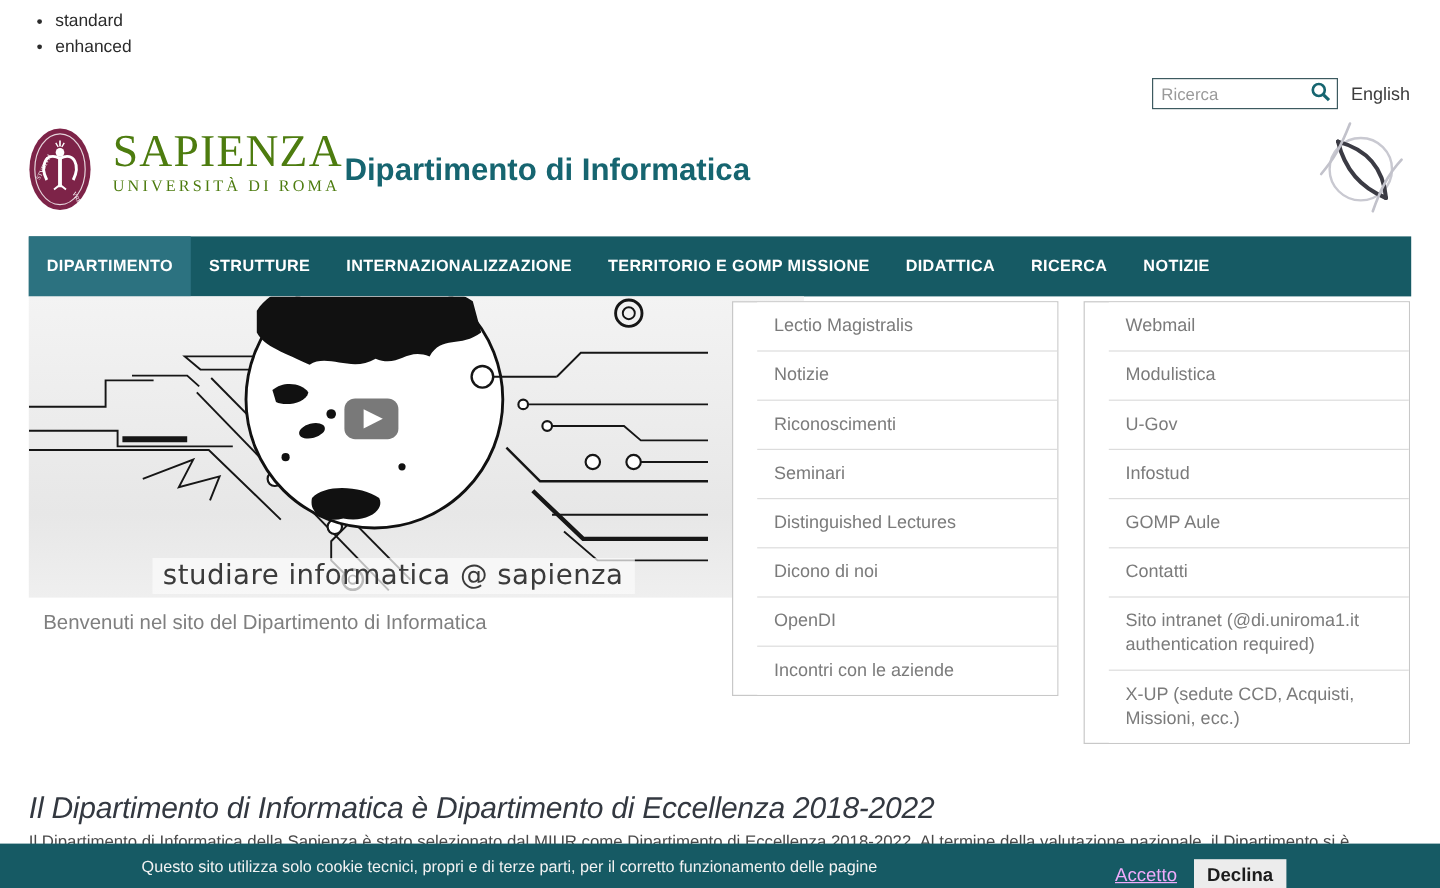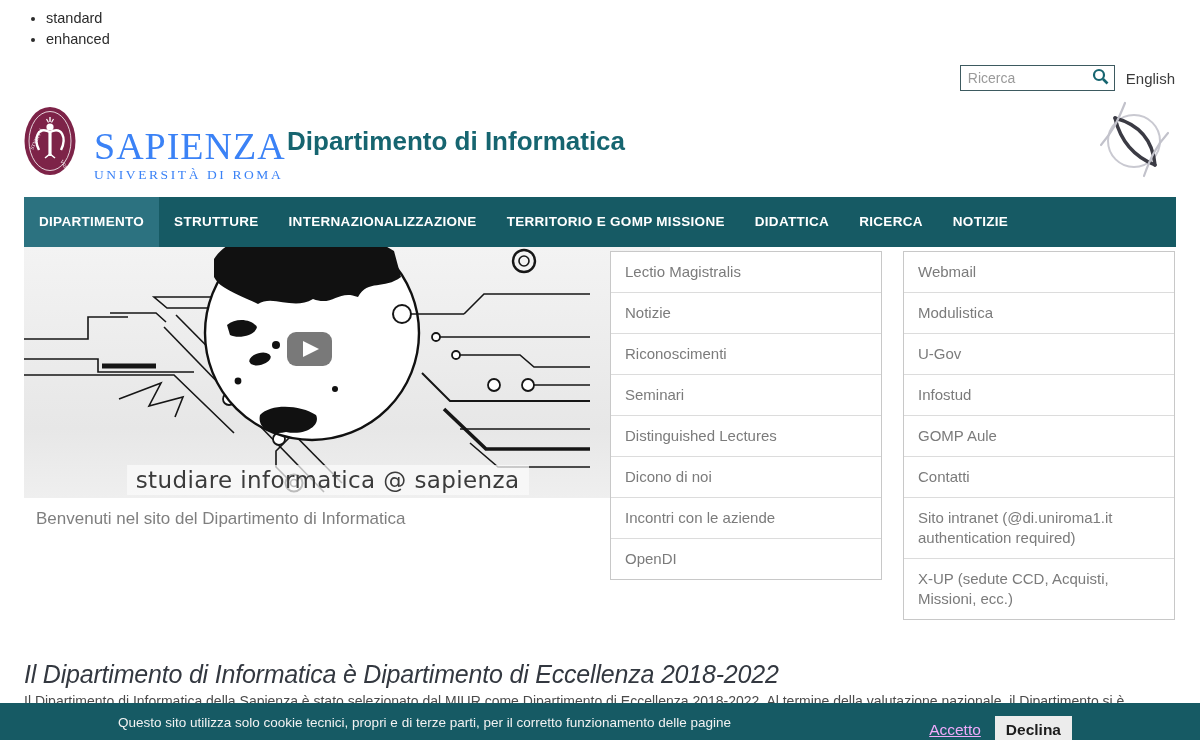--- a/index.html
+++ b/index.html
@@ -20,21 +20,21 @@
   }
   .search-box input::placeholder { color:#9a9a9a; }
   .search-btn {
     position:absolute; right:3px; top:2px; width:22px; height:21px; border:none; background:transparent;
     cursor:pointer; display:flex; align-items:center; justify-content:center;
   }
   .lang-link { font-size:15px; color:#3c3c3c; cursor:pointer; text-decoration:none; }
   
   .header { position:absolute; left:24px; top:100px; right:24px; height:92px; }
   .seal { position:absolute; left:0; top:6px; cursor:pointer; }
-  .brand-text { position:absolute; left:70px; top:8px; color:#3b82f6; cursor:pointer;margin-top:20px; }
+  .brand-text { position:absolute; left:70px; top:8px; color:#4d7c0f; cursor:pointer; }
   .brand-name { font-family:"Liberation Serif", serif; font-size:38px; line-height:36px; letter-spacing:1px; }
   .brand-sub { font-family:"Liberation Serif", serif; font-size:13.5px; letter-spacing:2.6px; margin-top:3px; }
   .site-title { position:absolute; left:263px; top:26px; font-size:26px; font-weight:bold; color:#166570; }
   .swirl-logo { position:absolute; right:2px; top:-4px; }
   
   .nav { position:absolute; left:24px; top:197px; right:24px; height:50px; background:#165A64; display:flex; }
   .nav-item {
     height:50px; line-height:50px; padding:0 15px; color:#ffffff; font-size:13.5px; font-weight:bold;
     letter-spacing:.3px; cursor:pointer; white-space:nowrap;text-align:right;
   }
@@ -45,21 +45,21 @@
     background:linear-gradient(180deg,#f3f3f3 0%,#e7e7e7 72%,#efefef 100%); cursor:pointer;
   }
   .video svg { position:absolute; left:0; top:0; }
   .video-text {
     position:absolute; left:47%; bottom:3px; transform:translateX(-50%);
     font-family:"DejaVu Sans", sans-serif; font-size:23px; color:#3b3b3b; letter-spacing:.4px;
     background:rgba(251,251,251,.72); padding:2px 9px; white-space:nowrap;
   }
   .video-caption { position:absolute; left:36px; top:509px; font-size:17px; color:#7f7f7f; }
   
-  .menu { position:absolute; top:251px; width:272px; list-style:none; border:1px solid #c8c8c8; background:#fff; }
+  .menu { position:absolute; top:251px; width:272px; list-style:none; border:1px solid #c8c8c8; background:#fff;padding-left:20px; }
   .menu.middle { left:610px; }
   .menu.right { left:903px; }
   .menu li {
     padding:10px 14px; font-size:15px; color:#7b7b7b; line-height:20px; cursor:pointer; background:#fff;
   }
   .menu li + li { border-top:1px solid #dcdcdc; }
   
   .page-heading { position:absolute; left:24px; top:660px; font-size:25px; font-weight:400; color:#333840; letter-spacing:-.2px;font-style:italic; }
   .page-paragraph { position:absolute; left:24px; top:691px; right:24px; font-size:14px; color:#4a4a4a; line-height:1.5; }
   
@@ -198,22 +198,22 @@
 </div>
 <div class="video-caption">Benvenuti nel sito del Dipartimento di Informatica</div>
 
 <ul class="menu middle">
   <li>Lectio Magistralis</li>
   <li>Notizie</li>
   <li>Riconoscimenti</li>
   <li>Seminari</li>
   <li>Distinguished Lectures</li>
   <li>Dicono di noi</li>
+  <li>OpenDI</li>
   <li>Incontri con le aziende</li>
-  <li>OpenDI</li>
 </ul>
 
 <ul class="menu right">
   <li>Webmail</li>
   <li>Modulistica</li>
   <li>U-Gov</li>
   <li>Infostud</li>
   <li>GOMP Aule</li>
   <li>Contatti</li>
   <li>Sito intranet (@di.uniroma1.it authentication required)</li>

